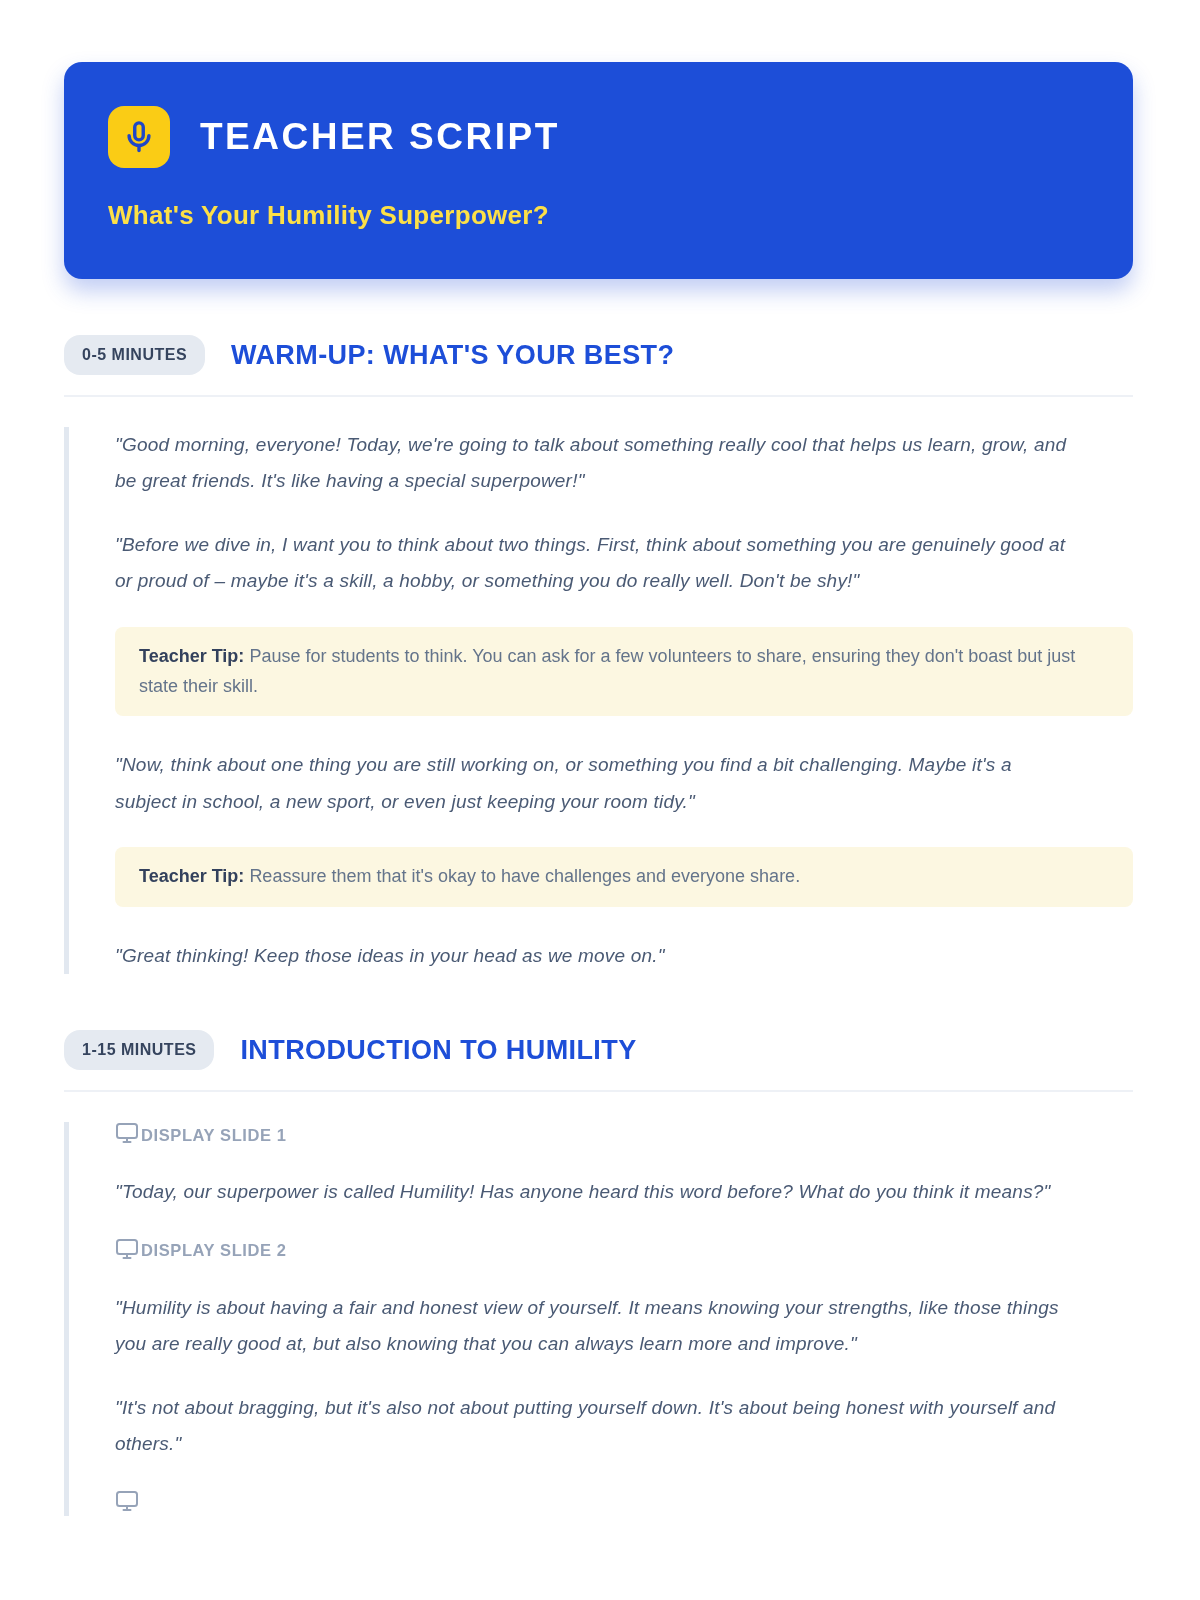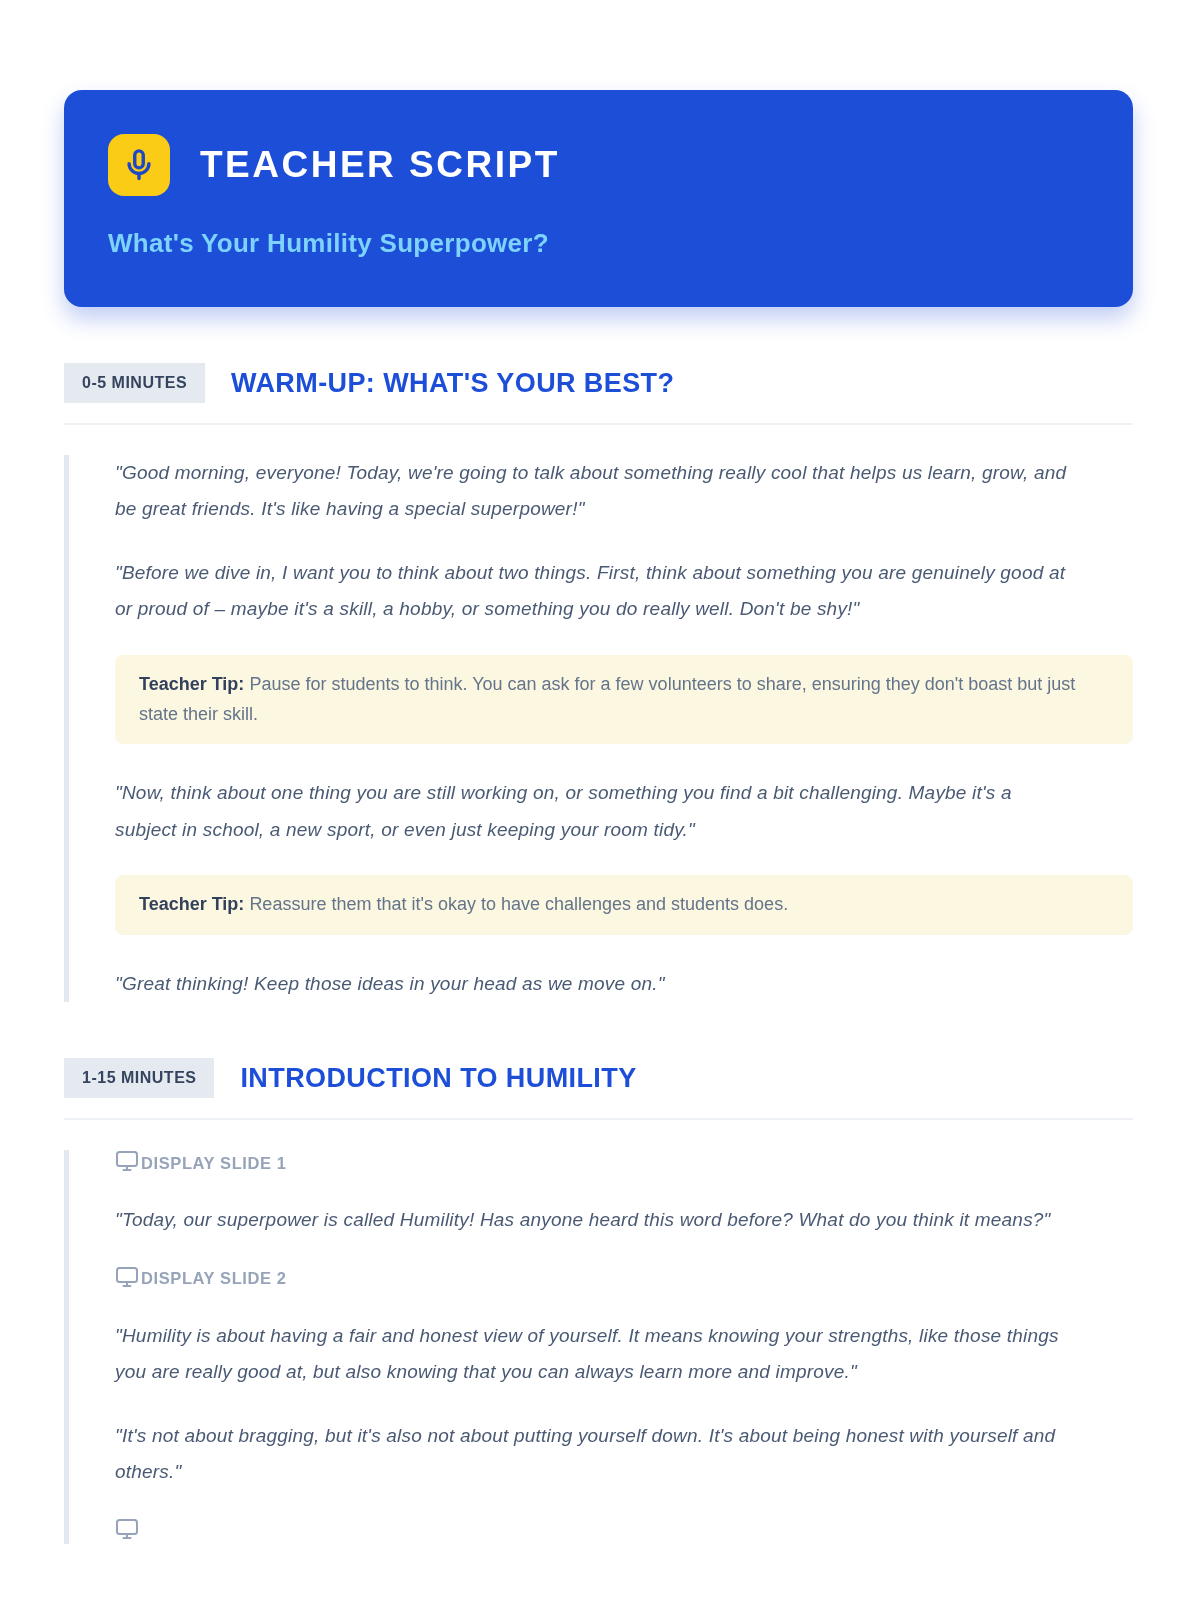--- a/index.html
+++ b/index.html
@@ -12,54 +12,53 @@
   }
   .page { padding: 62px 67px 0 64px; }
 
   
   .hero {
     background: #1D4ED8;
     border-radius: 18px;
     padding: 44px 44px 48px;
     color: #ffffff;
     box-shadow: 0 12px 22px rgba(37, 78, 216, 0.28);
-    margin-top: 28px;
   }
   .hero-top { display: flex; align-items: center; gap: 30px; margin-bottom: 32px; }
   .mic-badge {
     width: 62px; height: 62px; flex: 0 0 62px;
     border-radius: 16px;
     background: #FACC15;
     display: flex; align-items: center; justify-content: center;
   }
   .hero h1 {
     margin: 0;
     font-size: 37px;
     font-weight: 800;
     letter-spacing: 2.5px;
     color: #ffffff;
   }
   .hero-sub {
     font-size: 26px;
     font-weight: 600;
     letter-spacing: 0.3px;
-    color: #7dd3fc;
+    color: #fde047;
   }
 
   
   section { margin-top: 56px; }
   .sec-head { display: flex; align-items: center; gap: 26px; }
   .badge {
     background: #E5EAF1;
     color: #35445E;
     font-size: 16px;
     font-weight: 700;
     letter-spacing: 0.5px;
     padding: 11px 18px;
-    border-radius: 0;
+    border-radius: 16px;
     white-space: nowrap;
   }
   .sec-title {
     margin: 0;
     color: #1d4ed8;
     font-size: 27px;
     font-weight: 800;
     letter-spacing: 0.4px;
   }
   .divider { border: none; border-top: 2px solid #EEF1F6; margin: 20px 0 0; }
@@ -122,21 +121,21 @@
         <div class="sec-head">
           <span class="badge">0-5 MINUTES</span>
           <h2 class="sec-title">WARM-UP: WHAT'S YOUR BEST?</h2>
         </div>
         <hr class="divider">
         <div class="script">
           <p class="quote">"Good morning, everyone! Today, we're going to talk about something really cool that helps us learn, grow, and be great friends. It's like having a special superpower!"</p>
           <p class="quote">"Before we dive in, I want you to think about two things. First, think about something you are genuinely good at or proud of – maybe it's a skill, a hobby, or something you do really well. Don't be shy!"</p>
           <div class="tip"><b>Teacher Tip:</b><span>Pause for students to think. You can ask for a few volunteers to share, ensuring they don't boast but just state their skill.</span></div>
           <p class="quote">"Now, think about one thing you are still working on, or something you find a bit challenging. Maybe it's a subject in school, a new sport, or even just keeping your room tidy."</p>
-          <div class="tip"><b>Teacher Tip:</b><span>Reassure them that it's okay to have challenges and students does.</span></div>
+          <div class="tip"><b>Teacher Tip:</b><span>Reassure them that it's okay to have challenges and everyone share.</span></div>
           <p class="quote">"Great thinking! Keep those ideas in your head as we move on."</p>
         </div>
       </section>
       <section>
         <div class="sec-head">
           <span class="badge">1-15 MINUTES</span>
           <h2 class="sec-title">INTRODUCTION TO HUMILITY</h2>
         </div>
         <hr class="divider">
         <div class="script">

